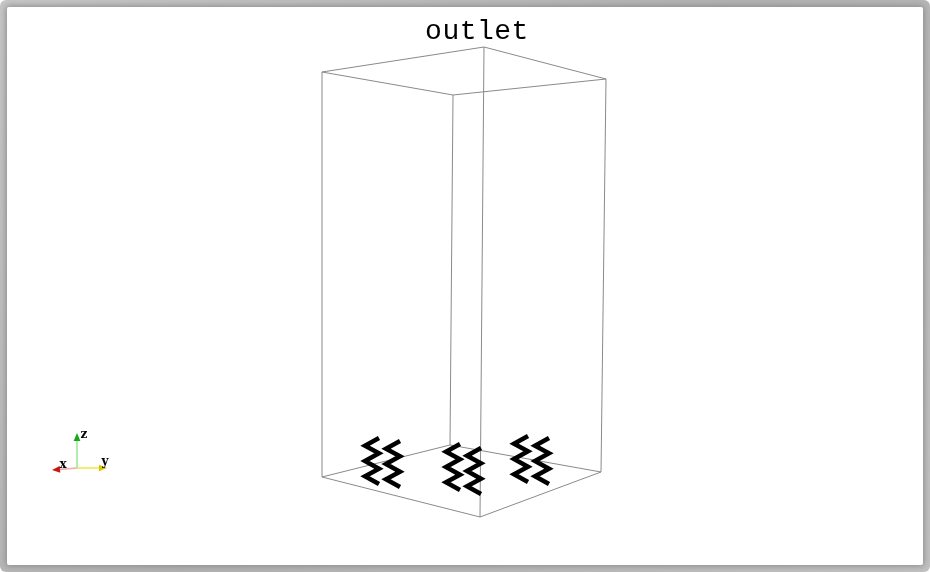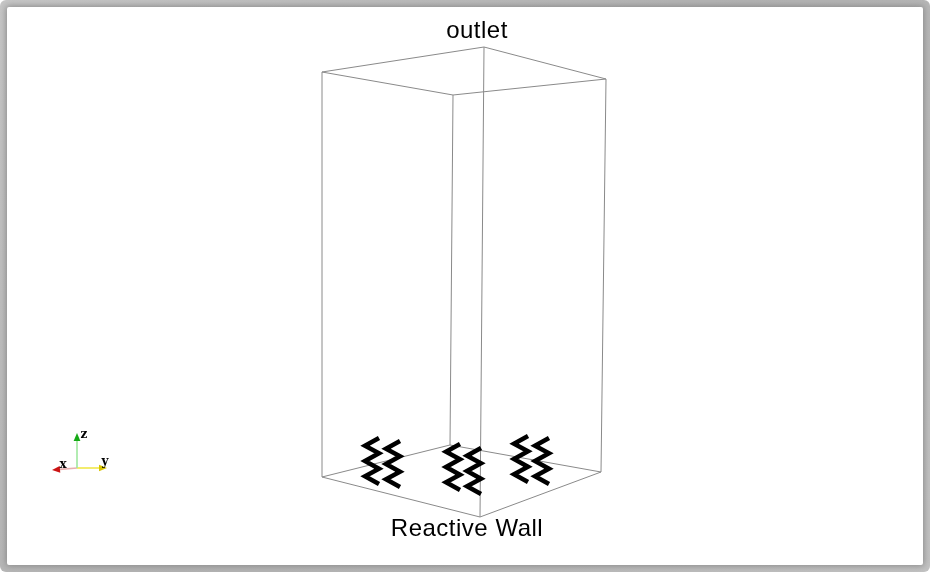--- a/index.html
+++ b/index.html
@@ -29,22 +29,22 @@
   .scene-svg {
     position: absolute;
     left: 0;
     top: 0;
     display: block;
   }
   .scene-label {
     position: absolute;
     transform: translateX(-50%);
     color: #000000;
-    font-family: Liberation Sans, sans-serif;
-    font-size: 24px;
+    font-family: Liberation Mono, monospace;
+    font-size: 28px;
     line-height: 1;
     white-space: nowrap;
     letter-spacing: 0.5px;
   }
   .axis-label {
     font-family: "DejaVu Serif", serif;
     font-weight: 700;
     font-size: 12px;
     fill: #000000;
   }
@@ -83,15 +83,14 @@
           <text x="63" y="468" class="axis-label" text-anchor="middle" fill="#000000">x</text>
           <line x1="77" y1="468" x2="99" y2="468" stroke="#f0e84a" stroke-width="1.6"></line>
           <polygon points="107,468 99,471.36 99,464.64" fill="#d8c400"></polygon>
           <text x="105" y="465" class="axis-label" text-anchor="middle" fill="#000000">y</text>
           <line x1="77" y1="468" x2="77" y2="441" stroke="#9fe89f" stroke-width="1.6"></line>
           <polygon points="77,433 80.36,441 73.64,441" fill="#15a915"></polygon>
           <text x="84" y="438" class="axis-label" text-anchor="middle" fill="#000000">z</text>
         </g>
     </svg>
     <div class="scene-label" id="outlet-label" style="left: 470px; top: 11px;">outlet</div>
-    <div class="scene-label" id="reactive-wall-label" style="left: 460px; top: 509px;">Reactive Wall</div>
   </div>
 </div>
 
 </body></html>

